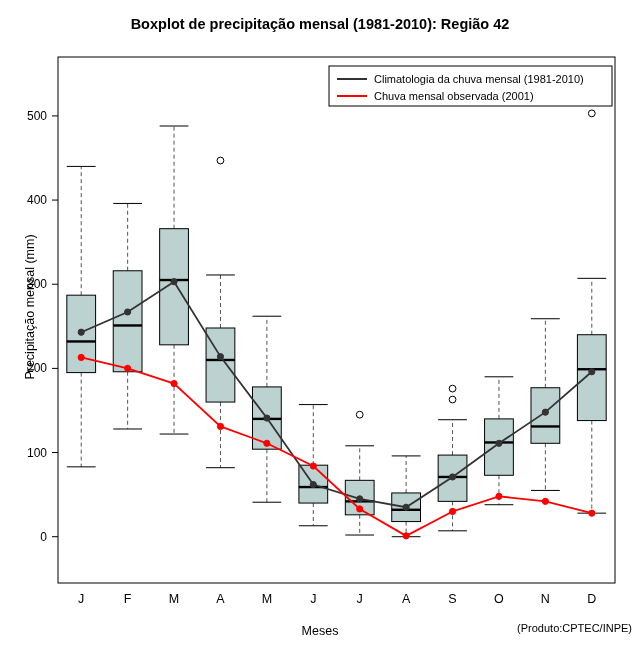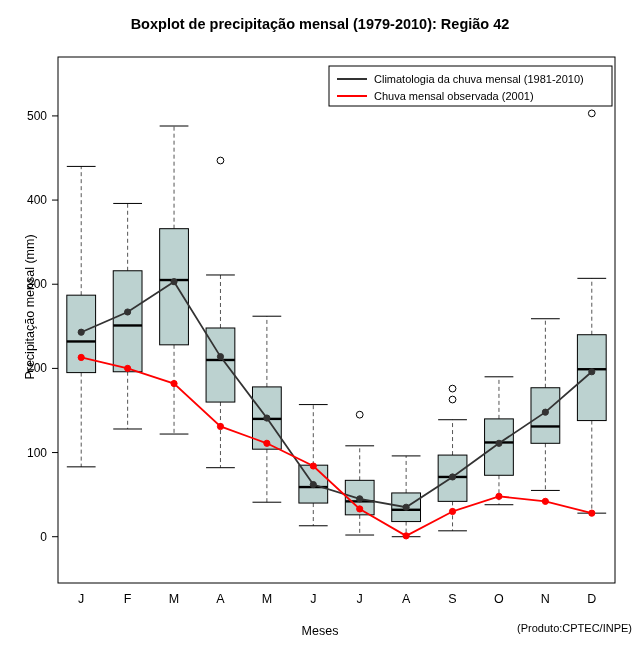--- a/index.html
+++ b/index.html
@@ -30,21 +30,21 @@
   #credit{
     position:absolute;left:0;top:622px;width:632px;
     text-align:right;font-size:11px;
   }
 </style>
 </head>
 <body>
 
 <div id="stage">
 
-  <div id="title">Boxplot de precipitação mensal (1979-2010): Região 42</div>
+  <div id="title">Boxplot de precipitação mensal (1981-2010): Região 42</div>
 
   <div id="ylabel">Precipitação mensal (mm)</div>
   <div id="xlabel">Meses</div>
   <div id="credit">(Produto:CPTEC/INPE)</div>
 
   <svg id="chartsvg" width="640" height="660">
     <g id="plot-frame">
         <rect x="58" y="57" width="557" height="526" fill="none" stroke="#000" stroke-width="1"></rect>
       </g>
     <g id="y-axis">

